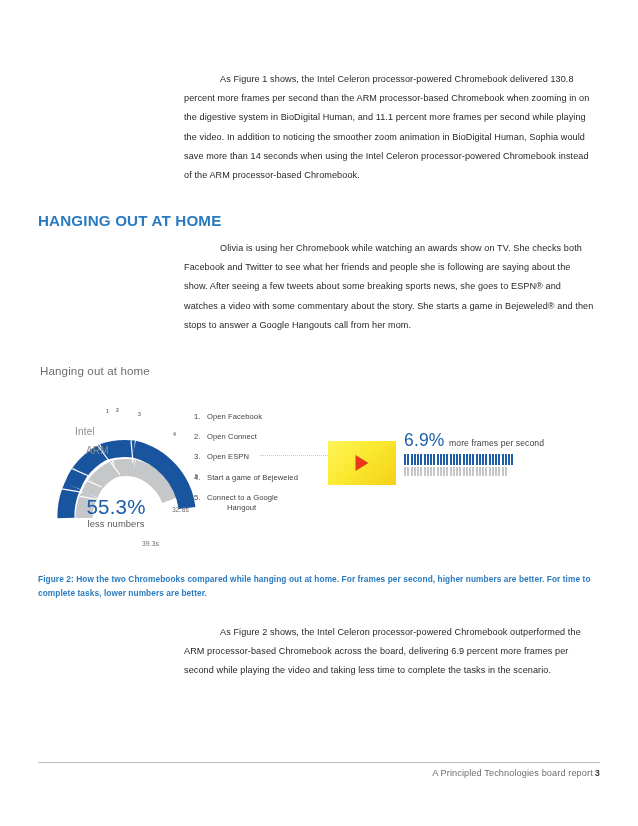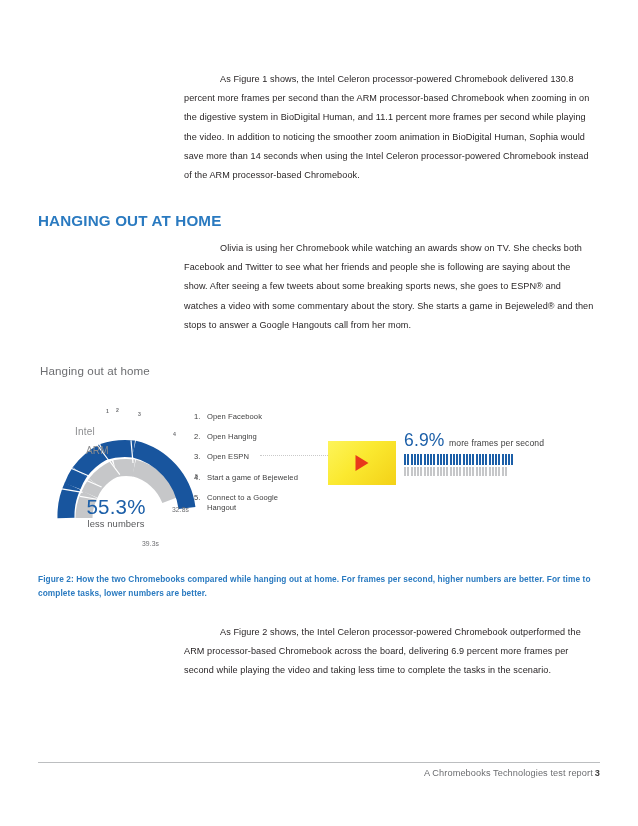--- a/index.html
+++ b/index.html
@@ -132,21 +132,21 @@
     line-height: 10px;
     margin-bottom: 10.2px;
     padding-left: 13px;
     letter-spacing: 0.01em;
   }
   .task-item .tnum {
     position: absolute;
     left: 0;
     top: 0;
   }
-  .task-item .tlabel2 { display: block; }
+  .task-item .tlabel2 { display: block; margin-left: 20px; }
 
   
   .leader {
     position: absolute;
     left: 224px;
     top: 97px;
     width: 68px;
     height: 1px;
     border-top: 1px dotted #c9c9c9;
   }
@@ -302,21 +302,21 @@
       <span class="arc-endlabel arm-end">39.3s</span>
 
       <div class="big-stat">
         <div class="num">55.3%</div>
         <div class="sub">less numbers</div>
       </div>
     </div>
 
     <div class="task-list">
       <div class="task-item"><span class="tnum">1.</span><span>Open Facebook</span></div>
-      <div class="task-item"><span class="tnum">2.</span><span>Open Hanging</span></div>
+      <div class="task-item"><span class="tnum">2.</span><span>Open Connect</span></div>
       <div class="task-item"><span class="tnum">3.</span><span>Open ESPN</span></div>
       <div class="task-item"><span class="tnum">4.</span><span>Start a game of Bejeweled</span></div>
       <div class="task-item"><span class="tnum">5.</span><span>Connect to a Google</span><span class="tlabel2">Hangout</span></div>
     </div>
 
     <div class="leader"></div>
 
     <div class="video-thumb">
       <span class="play"></span>
     </div>
@@ -396,15 +396,15 @@
           </div>
       </div>
     </div>
   </div>
 
   <div class="fig-caption">Figure 2: How the two Chromebooks compared while hanging out at home. For frames per second, higher numbers are better. For time to complete tasks, lower numbers are better.</div>
 
   <div class="body-para" style="top:623px;"><span class="indent"></span><span>As Figure 2 shows, the Intel Celeron processor-powered Chromebook outperformed the ARM processor-based Chromebook across the board, delivering 6.9 percent more frames per second while playing the video and taking less time to complete the tasks in the scenario.</span></div>
 
   <div class="footer-rule"></div>
-  <div class="footer-right"><span>A Chromebooks Technologies test report</span><span class="pagenum">3</span></div>
+  <div class="footer-right"><span>A Principled Technologies board report</span><span class="pagenum">3</span></div>
 
 </div>
 
 </body></html>

